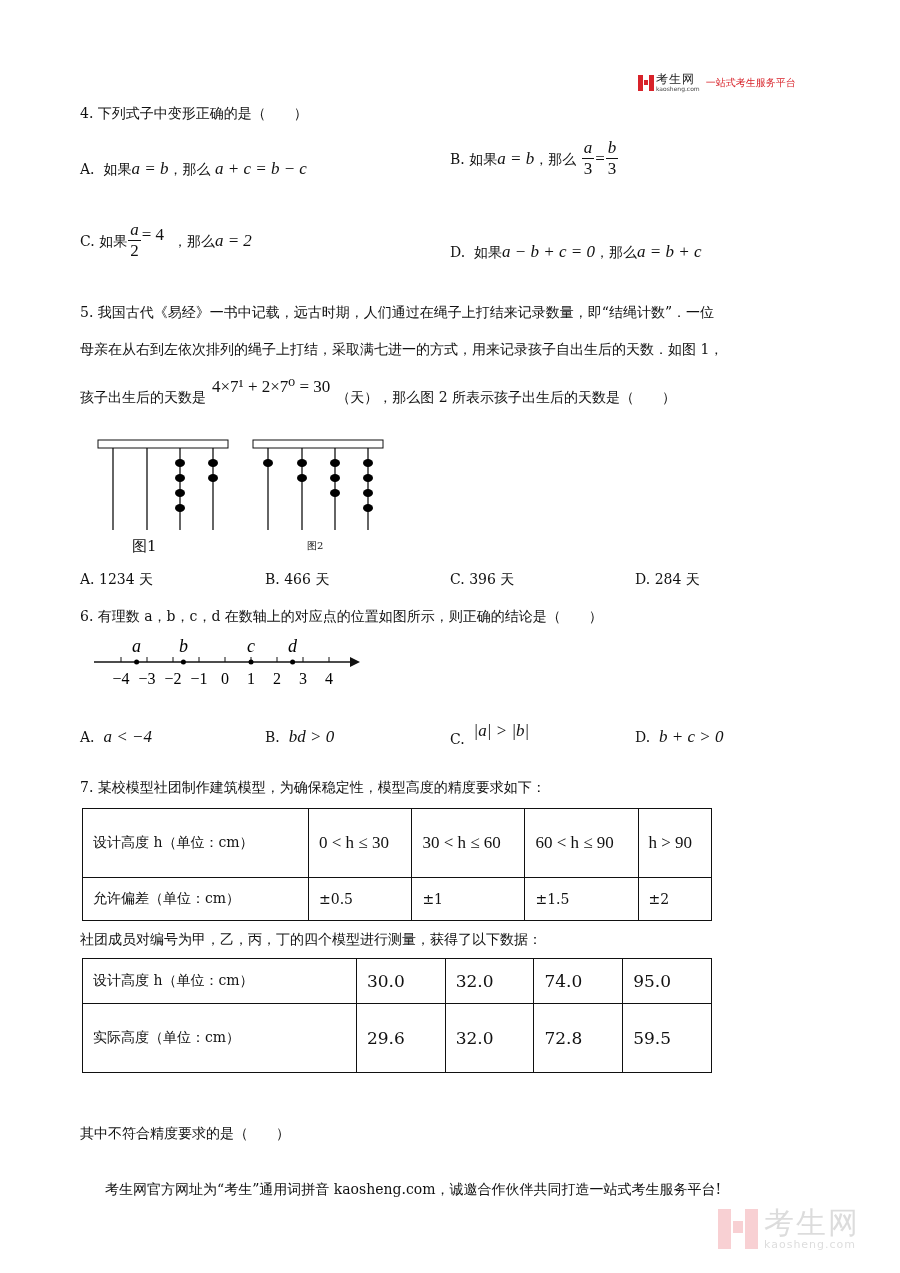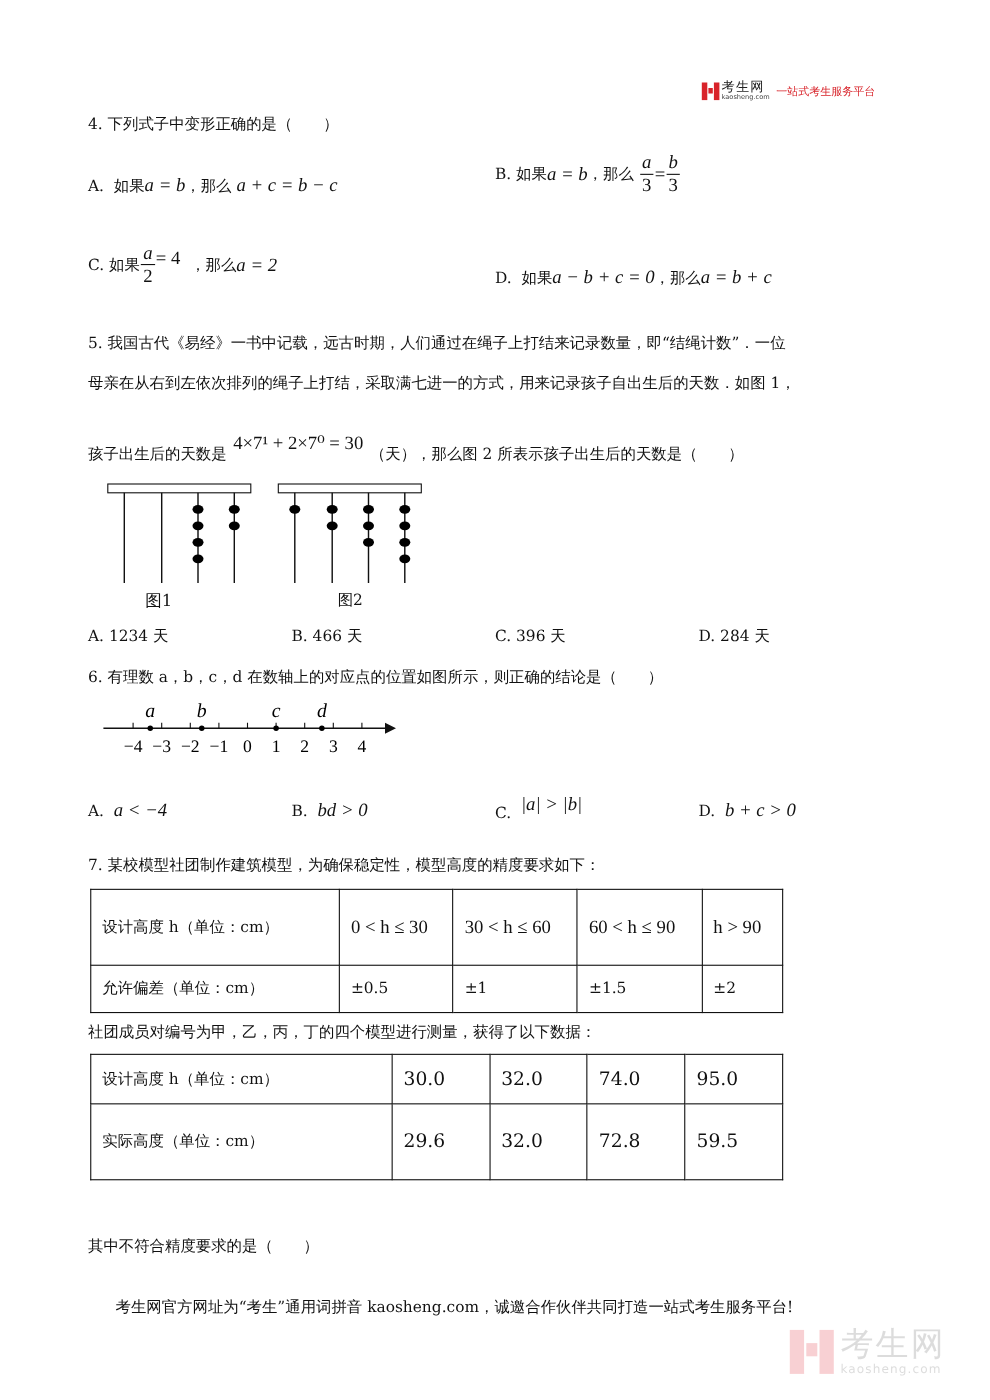--- a/index.html
+++ b/index.html
@@ -87,21 +87,21 @@
 </div>
 
 <div class="abs txt" style="left:450px;top:243px;">
   <span>D.</span>&nbsp;
   <span>如果</span><span class="math">a − b + c = 0</span><span>，那么</span><span class="math">a = b + c</span>
 </div>
 
 <div class="abs txt" style="left:80px;top:303px;">5. 我国古代《易经》一书中记载，远古时期，人们通过在绳子上打结来记录数量，即“结绳计数”．一位</div>
 <div class="abs txt" style="left:80px;top:340px;">母亲在从右到左依次排列的绳子上打结，采取满七进一的方式，用来记录孩子自出生后的天数．如图 1，</div>
 <div class="abs txt" style="left:80px;top:388px;display:flex;align-items:flex-end;">
-  <span style="margin-top:16px">孩子出生后的天数是</span>
+  <span style="margin-top:0">孩子出生后的天数是</span>
   <span class="mathr" style="position:relative;top:-10px;margin:0 6px;">4×7¹ + 2×7⁰ = 30</span>
   <span>（天），那么图 2 所表示孩子出生后的天数是（　　）</span>
 </div>
 
 <svg class="abs" style="left:90px;top:436px;" width="310" height="125">
   <g id="fig1">
       <rect x="8" y="4" width="130" height="8" fill="#fff" stroke="#111" stroke-width="1"></rect>
       <line x1="23" y1="12" x2="23" y2="94" stroke="#111" stroke-width="1.3"></line>
       <line x1="57" y1="12" x2="57" y2="94" stroke="#111" stroke-width="1.3"></line>
       <line x1="90" y1="12" x2="90" y2="94" stroke="#111" stroke-width="1.3"></line>
@@ -125,21 +125,21 @@
       <ellipse cx="245" cy="42" rx="5" ry="4" fill="#000"></ellipse>
       <ellipse cx="245" cy="57" rx="5" ry="4" fill="#000"></ellipse>
       <line x1="278" y1="12" x2="278" y2="94" stroke="#111" stroke-width="1.3"></line>
       <ellipse cx="278" cy="27" rx="5" ry="4" fill="#000"></ellipse>
       <ellipse cx="278" cy="42" rx="5" ry="4" fill="#000"></ellipse>
       <ellipse cx="278" cy="57" rx="5" ry="4" fill="#000"></ellipse>
       <ellipse cx="278" cy="72" rx="5" ry="4" fill="#000"></ellipse>
     </g>
 </svg>
 <div class="abs txt" style="left:132px;top:537px;font-size:15px;">图1</div>
-<div class="abs txt" style="left:307px;top:537px;font-size:14px;">图2</div>
+<div class="abs txt" style="left:307px;top:537px;font-size:10px;">图2</div>
 
 <div class="abs txt" style="left:80px;top:570px;"><span>A.</span>&nbsp;<span>1234 天</span></div>
 <div class="abs txt" style="left:265px;top:570px;"><span>B.</span>&nbsp;<span>466 天</span></div>
 <div class="abs txt" style="left:450px;top:570px;"><span>C.</span>&nbsp;<span>396 天</span></div>
 <div class="abs txt" style="left:635px;top:570px;"><span>D.</span>&nbsp;<span>284 天</span></div>
 
 <div class="abs txt" style="left:80px;top:607px;">6. 有理数 a，b，c，d 在数轴上的对应点的位置如图所示，则正确的结论是（　　）</div>
 <svg class="abs" style="left:88px;top:632px;" width="280" height="60" id="numline">
     <line x1="6" y1="30" x2="262" y2="30" stroke="#111" stroke-width="1.3"></line>
     <path d="M262 25 L272 30 L262 35 Z" fill="#111"></path>

